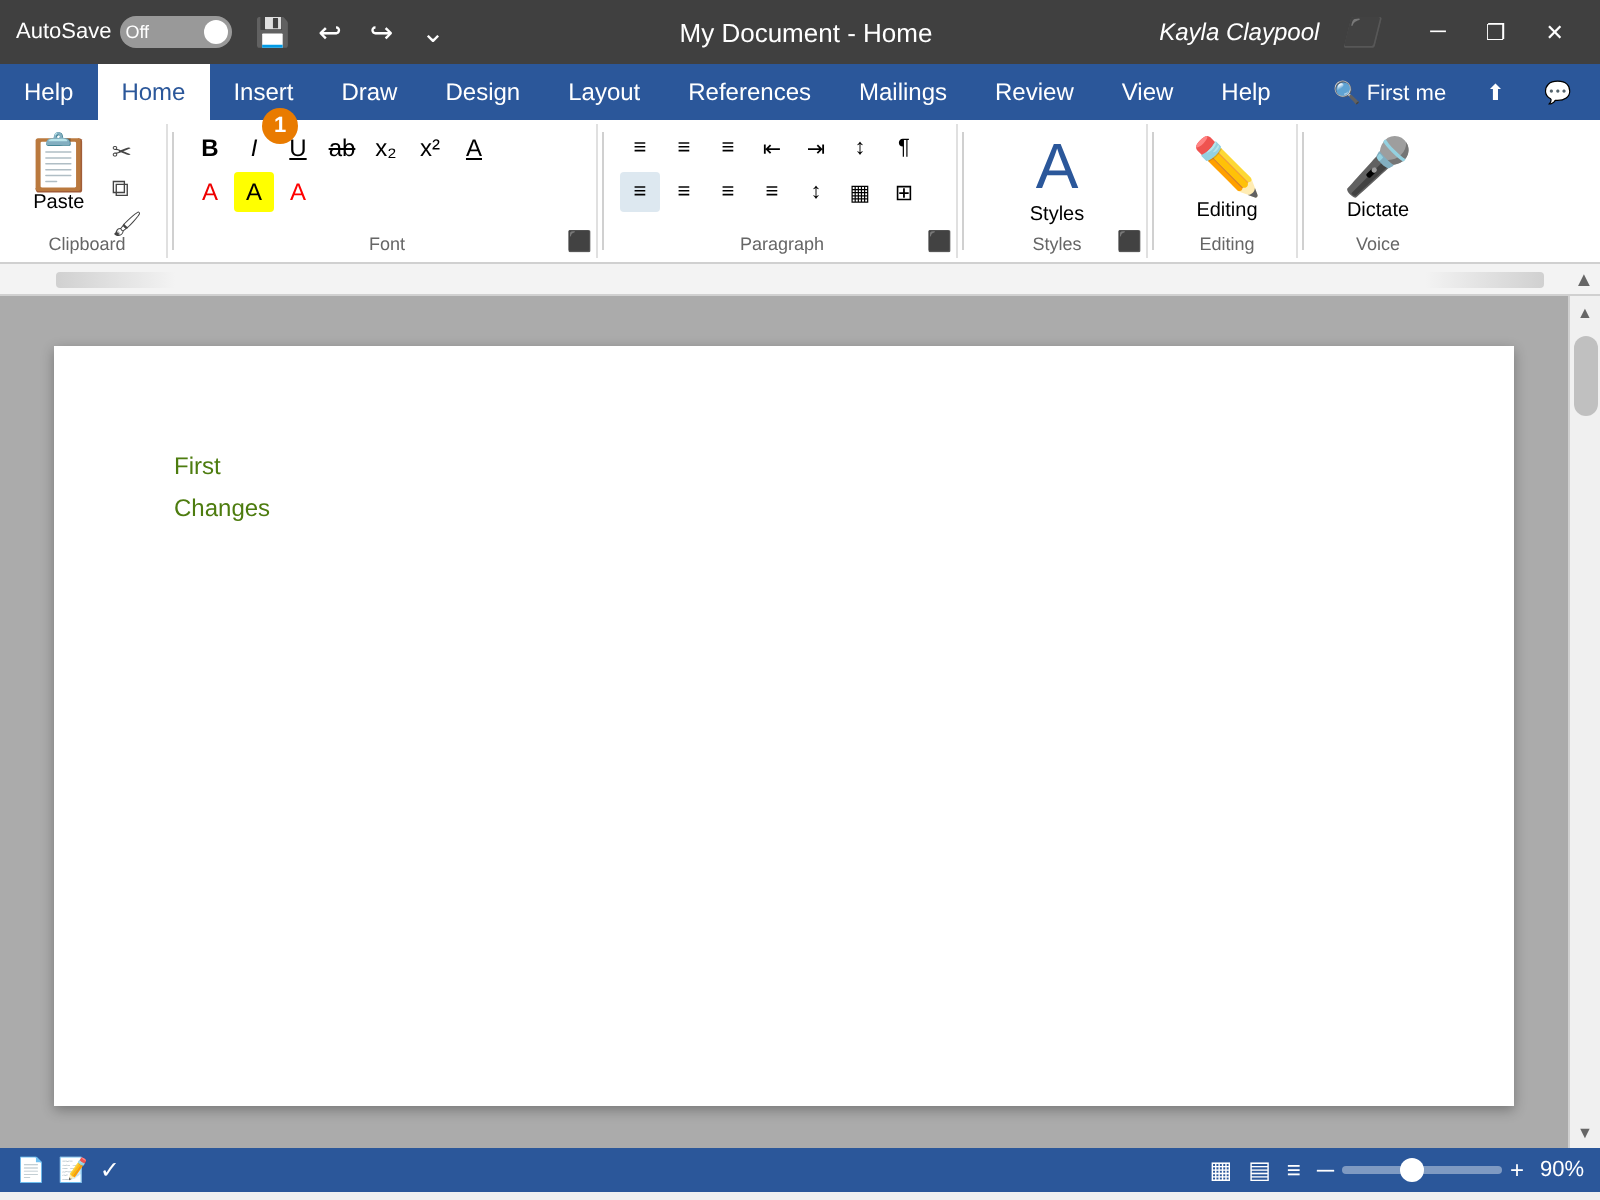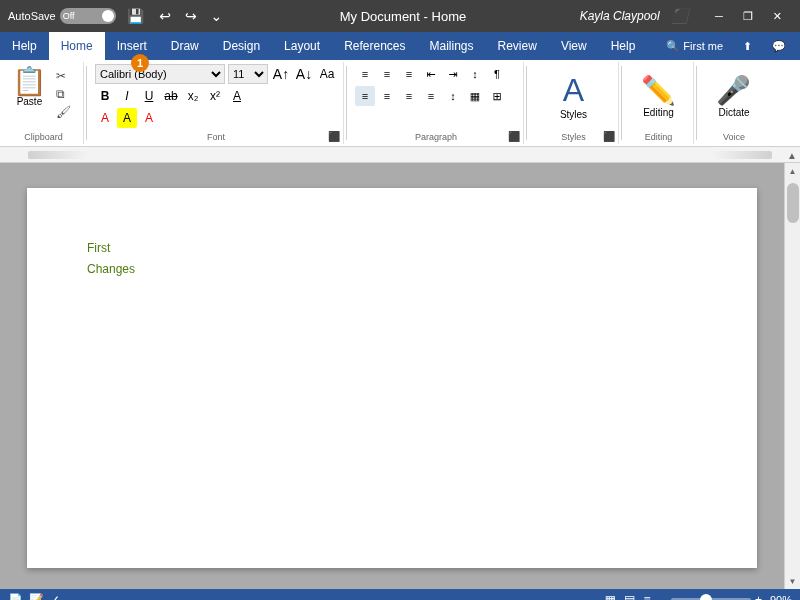--- a/index.html
+++ b/index.html
@@ -473,31 +473,20 @@
       <span class="small-clipboard-btn">✂</span>
       <span class="small-clipboard-btn">⧉</span>
       <span class="small-clipboard-btn">🖌</span>
     </div>
     <span class="group-label" style="bottom:2px; left:50%; transform:translateX(-50%);">Clipboard</span>
   </div>
 
   <div class="divider-v"></div>
 
   <div class="toolbar-group" id="font-group" style="min-width:210px; padding-bottom:16px;">
-    <div id="font-row1">
-      <select id="font-name-select">
-        <option>Calibri (Body)</option>
-      </select>
-      <select id="font-size-select">
-        <option>11</option>
-      </select>
-      <span class="font-btn" style="font-size:14px;">A↑</span>
-      <span class="font-btn" style="font-size:14px;">A↓</span>
-      <span class="font-btn">Aa</span>
-    </div>
     <div id="font-row2">
       <span class="font-btn" style="font-weight:bold;">B</span>
       <span class="font-btn" style="font-style:italic;">I</span>
       <span class="font-btn" style="text-decoration:underline;">U</span>
       <span class="font-btn" style="text-decoration:line-through;">ab</span>
       <span class="font-btn">x₂</span>
       <span class="font-btn">x²</span>
       <span class="font-btn" style="text-decoration:underline;">A</span>
     </div>
     <div id="font-row3">

